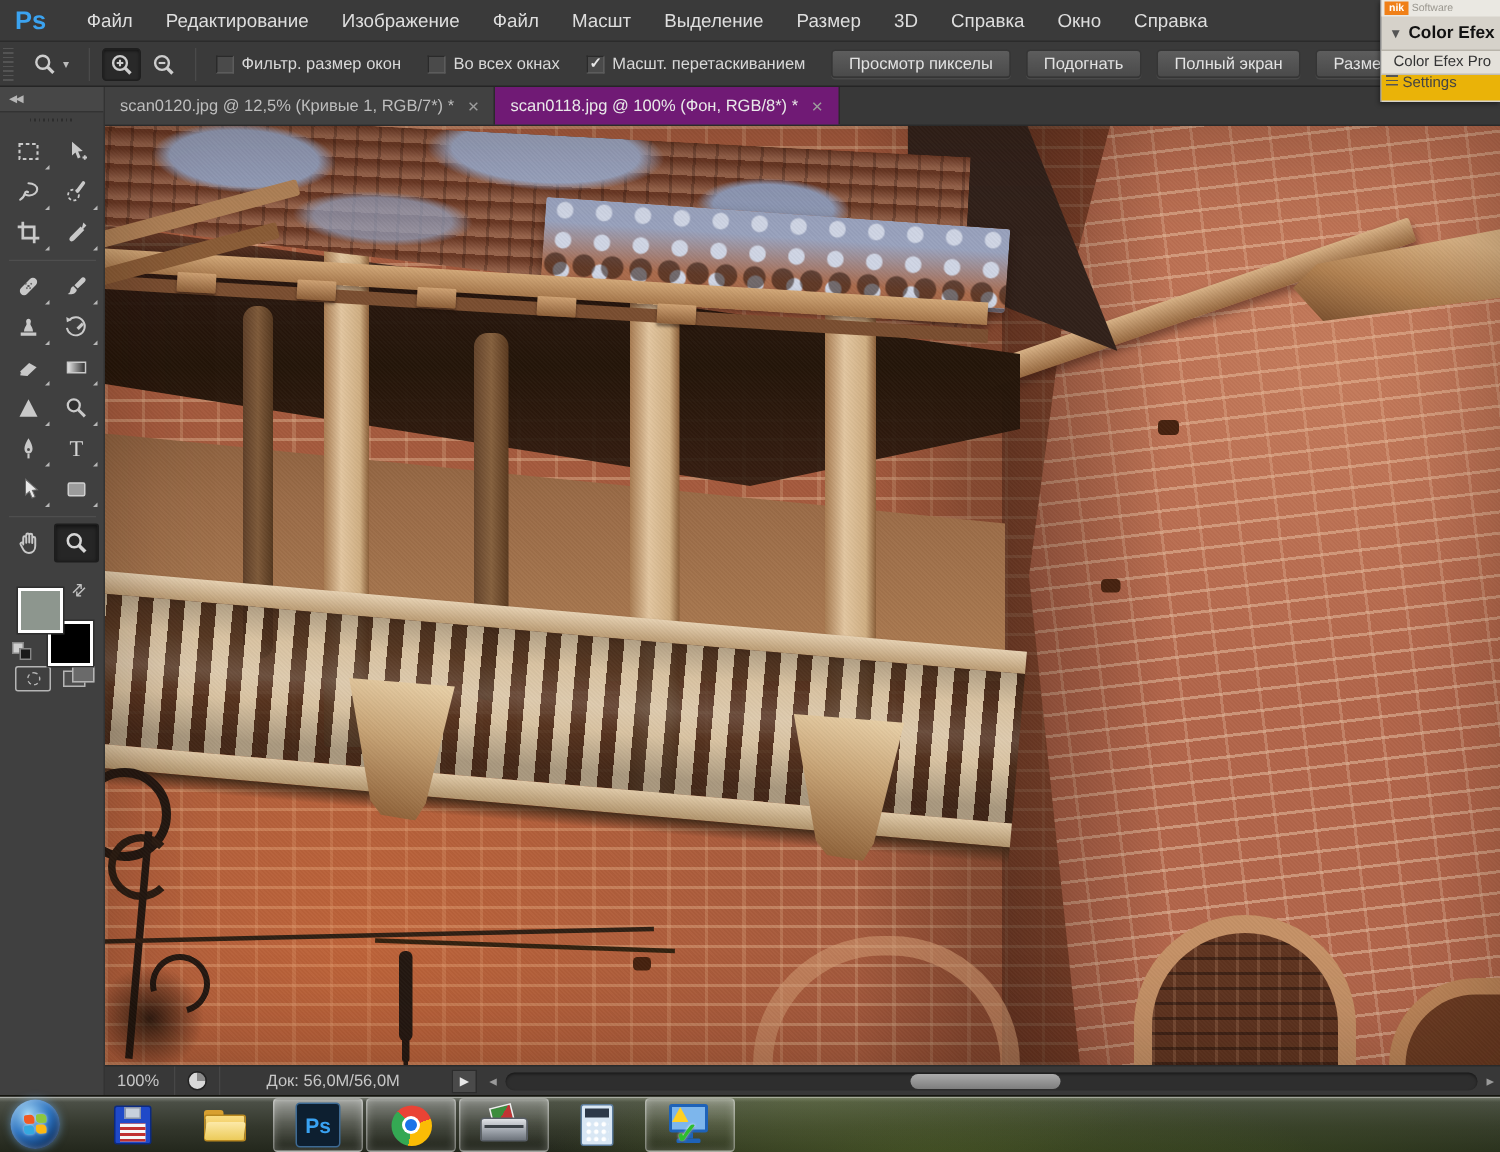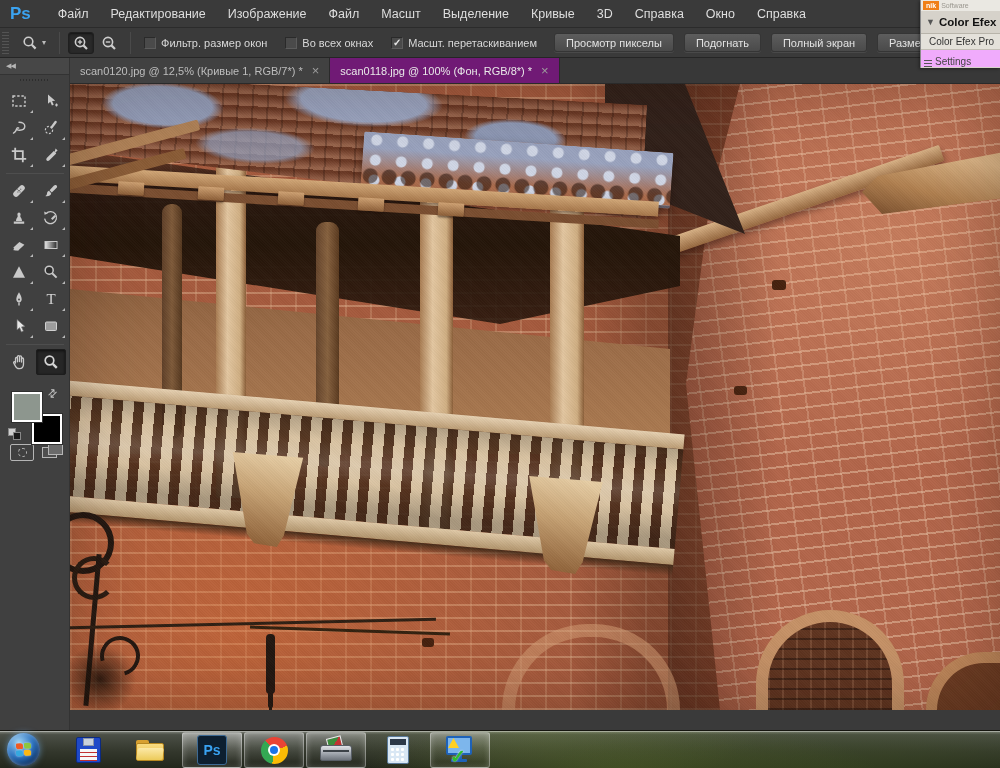--- a/index.html
+++ b/index.html
@@ -35,21 +35,21 @@
   .nikpanel{position:absolute;right:0;top:0;width:80px;height:68px;z-index:9;border-left:1px solid #8a8a8a;
     background:#d6d2ca;box-shadow:-1px 1px 3px rgba(0,0,0,.4)}
   .nik-strip{height:11px;background:#eae8e2;display:flex;align-items:center;overflow:hidden}
   .nik-logo{background:#f08018;color:#fff;font-size:7px;font-weight:bold;padding:0 3px;height:9px;line-height:9px;margin-left:2px}
   .nik-soft{color:#9a978f;font-size:7px;margin-left:2px}
   .nik-head{height:23px;display:flex;align-items:center;border-bottom:1px solid #b8b4aa;overflow:hidden}
   .nik-dd{color:#555;font-size:9px;margin:0 4px 0 5px}
   .nik-title{color:#111;font-size:11.5px;font-weight:bold;white-space:nowrap}
   .nik-sub{height:16px;background:#e4e1da;color:#333;font-size:10px;line-height:16px;padding-left:8px;
     white-space:nowrap;overflow:hidden;border-bottom:1px solid #c2beb4}
-  .nik-settings{height:17px;background:#f0abfc;display:flex;align-items:flex-end;overflow:hidden}
+  .nik-settings{height:17px;background:#eab308;display:flex;align-items:flex-start;overflow:hidden}
   .nik-gear{width:8px;height:7px;margin:0 3px 0 3px;
     background:repeating-linear-gradient(0deg,#555 0 1px,transparent 1px 3px)}
   .nik-set-lbl{color:#444;font-size:10px;white-space:nowrap}
 
   
   .tabbar{position:absolute;left:70px;top:58px;width:930px;height:26px;background:#383838;
     display:flex;border-bottom:1px solid #2a2a2a;z-index:4}
   .doc-tab{display:flex;align-items:center;padding:0 10px;background:#414141;border-right:1px solid #2a2a2a;
     color:#bdbdbd;font-size:11px;white-space:nowrap;cursor:default}
   .doc-tab.active{background:#701a75;color:#e9e9e9}
@@ -263,21 +263,21 @@
 <div class="screen">
 
   <div class="menubar">
     <span class="ps-logo">Ps</span>
     <span class="menu-item">Файл</span>
     <span class="menu-item">Редактирование</span>
     <span class="menu-item">Изображение</span>
     <span class="menu-item">Файл</span>
     <span class="menu-item">Масшт</span>
     <span class="menu-item">Выделение</span>
-    <span class="menu-item">Кривые</span>
+    <span class="menu-item">Размер</span>
     <span class="menu-item">3D</span>
     <span class="menu-item">Справка</span>
     <span class="menu-item">Окно</span>
     <span class="menu-item">Справка</span>
   </div>
 
   <div class="optionsbar">
     <div class="opt-grip"></div>
     <div class="opt-toolicon">
       <svg width="18" height="18" viewBox="0 0 18 18">
@@ -538,20 +538,33 @@
     <div class="ph iron" id="ir2"></div>
     <div class="ph iron" id="irCurl3"></div>
     <div class="ph" id="irStem"></div>
     <div class="ph" id="irRod"></div>
     <div class="ph" id="irRod2"></div>
     <div class="ph" id="irOrn"></div>
     <div class="ph" id="irBlob"></div>
     <div class="ph" id="phGrain"></div>
   </div>
 
+  <div class="statusbar">
+    <span class="sb-zoom">100%</span>
+    <span class="sb-div"></span>
+    <span class="sb-icon"></span>
+    <span class="sb-div"></span>
+    <span class="sb-doc">Док: 56,0M/56,0M</span>
+    <span class="sb-play">▶</span>
+    <span class="hs-arrow">◂</span>
+    <div class="hs-track">
+      <div class="hs-thumb"></div>
+    </div>
+    <span class="hs-arrow">▸</span>
+  </div>
 
   <div class="taskbar">
     <div class="start-orb">
       <div class="flag">
         <i class="q1"></i>
           <i class="q2"></i>
           <i class="q3"></i>
           <i class="q4"></i>
       </div>
     </div>

